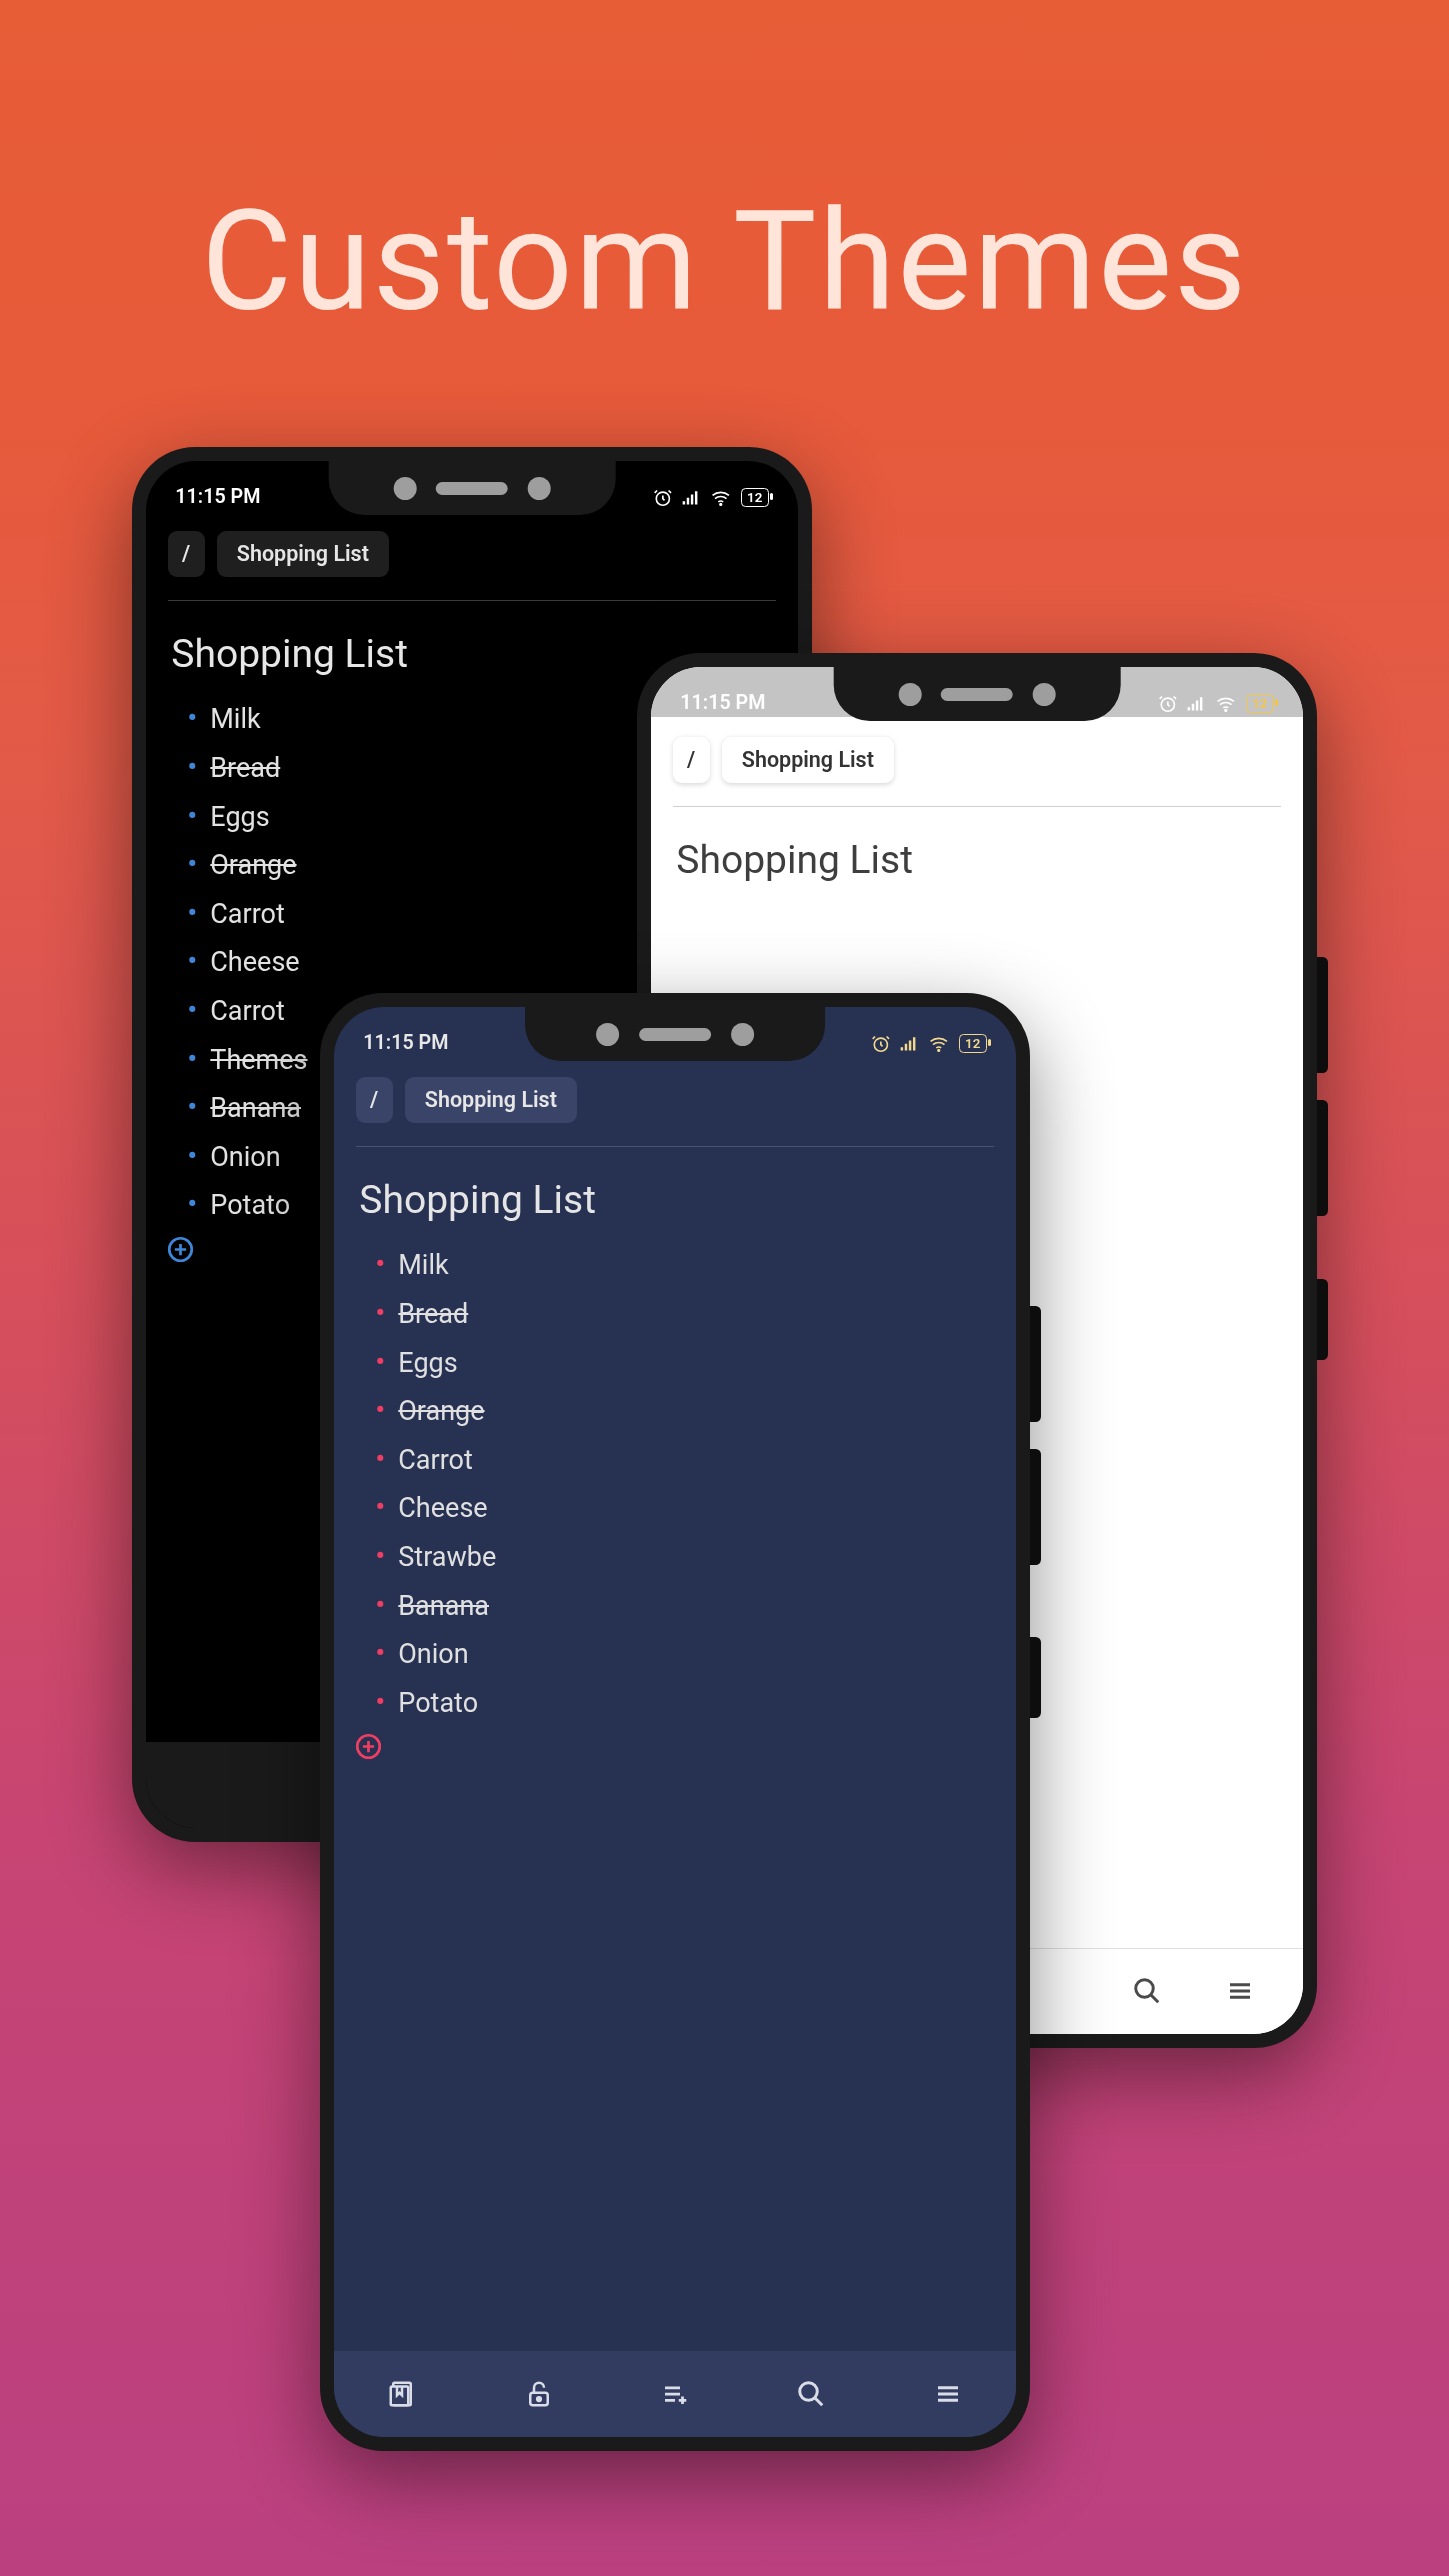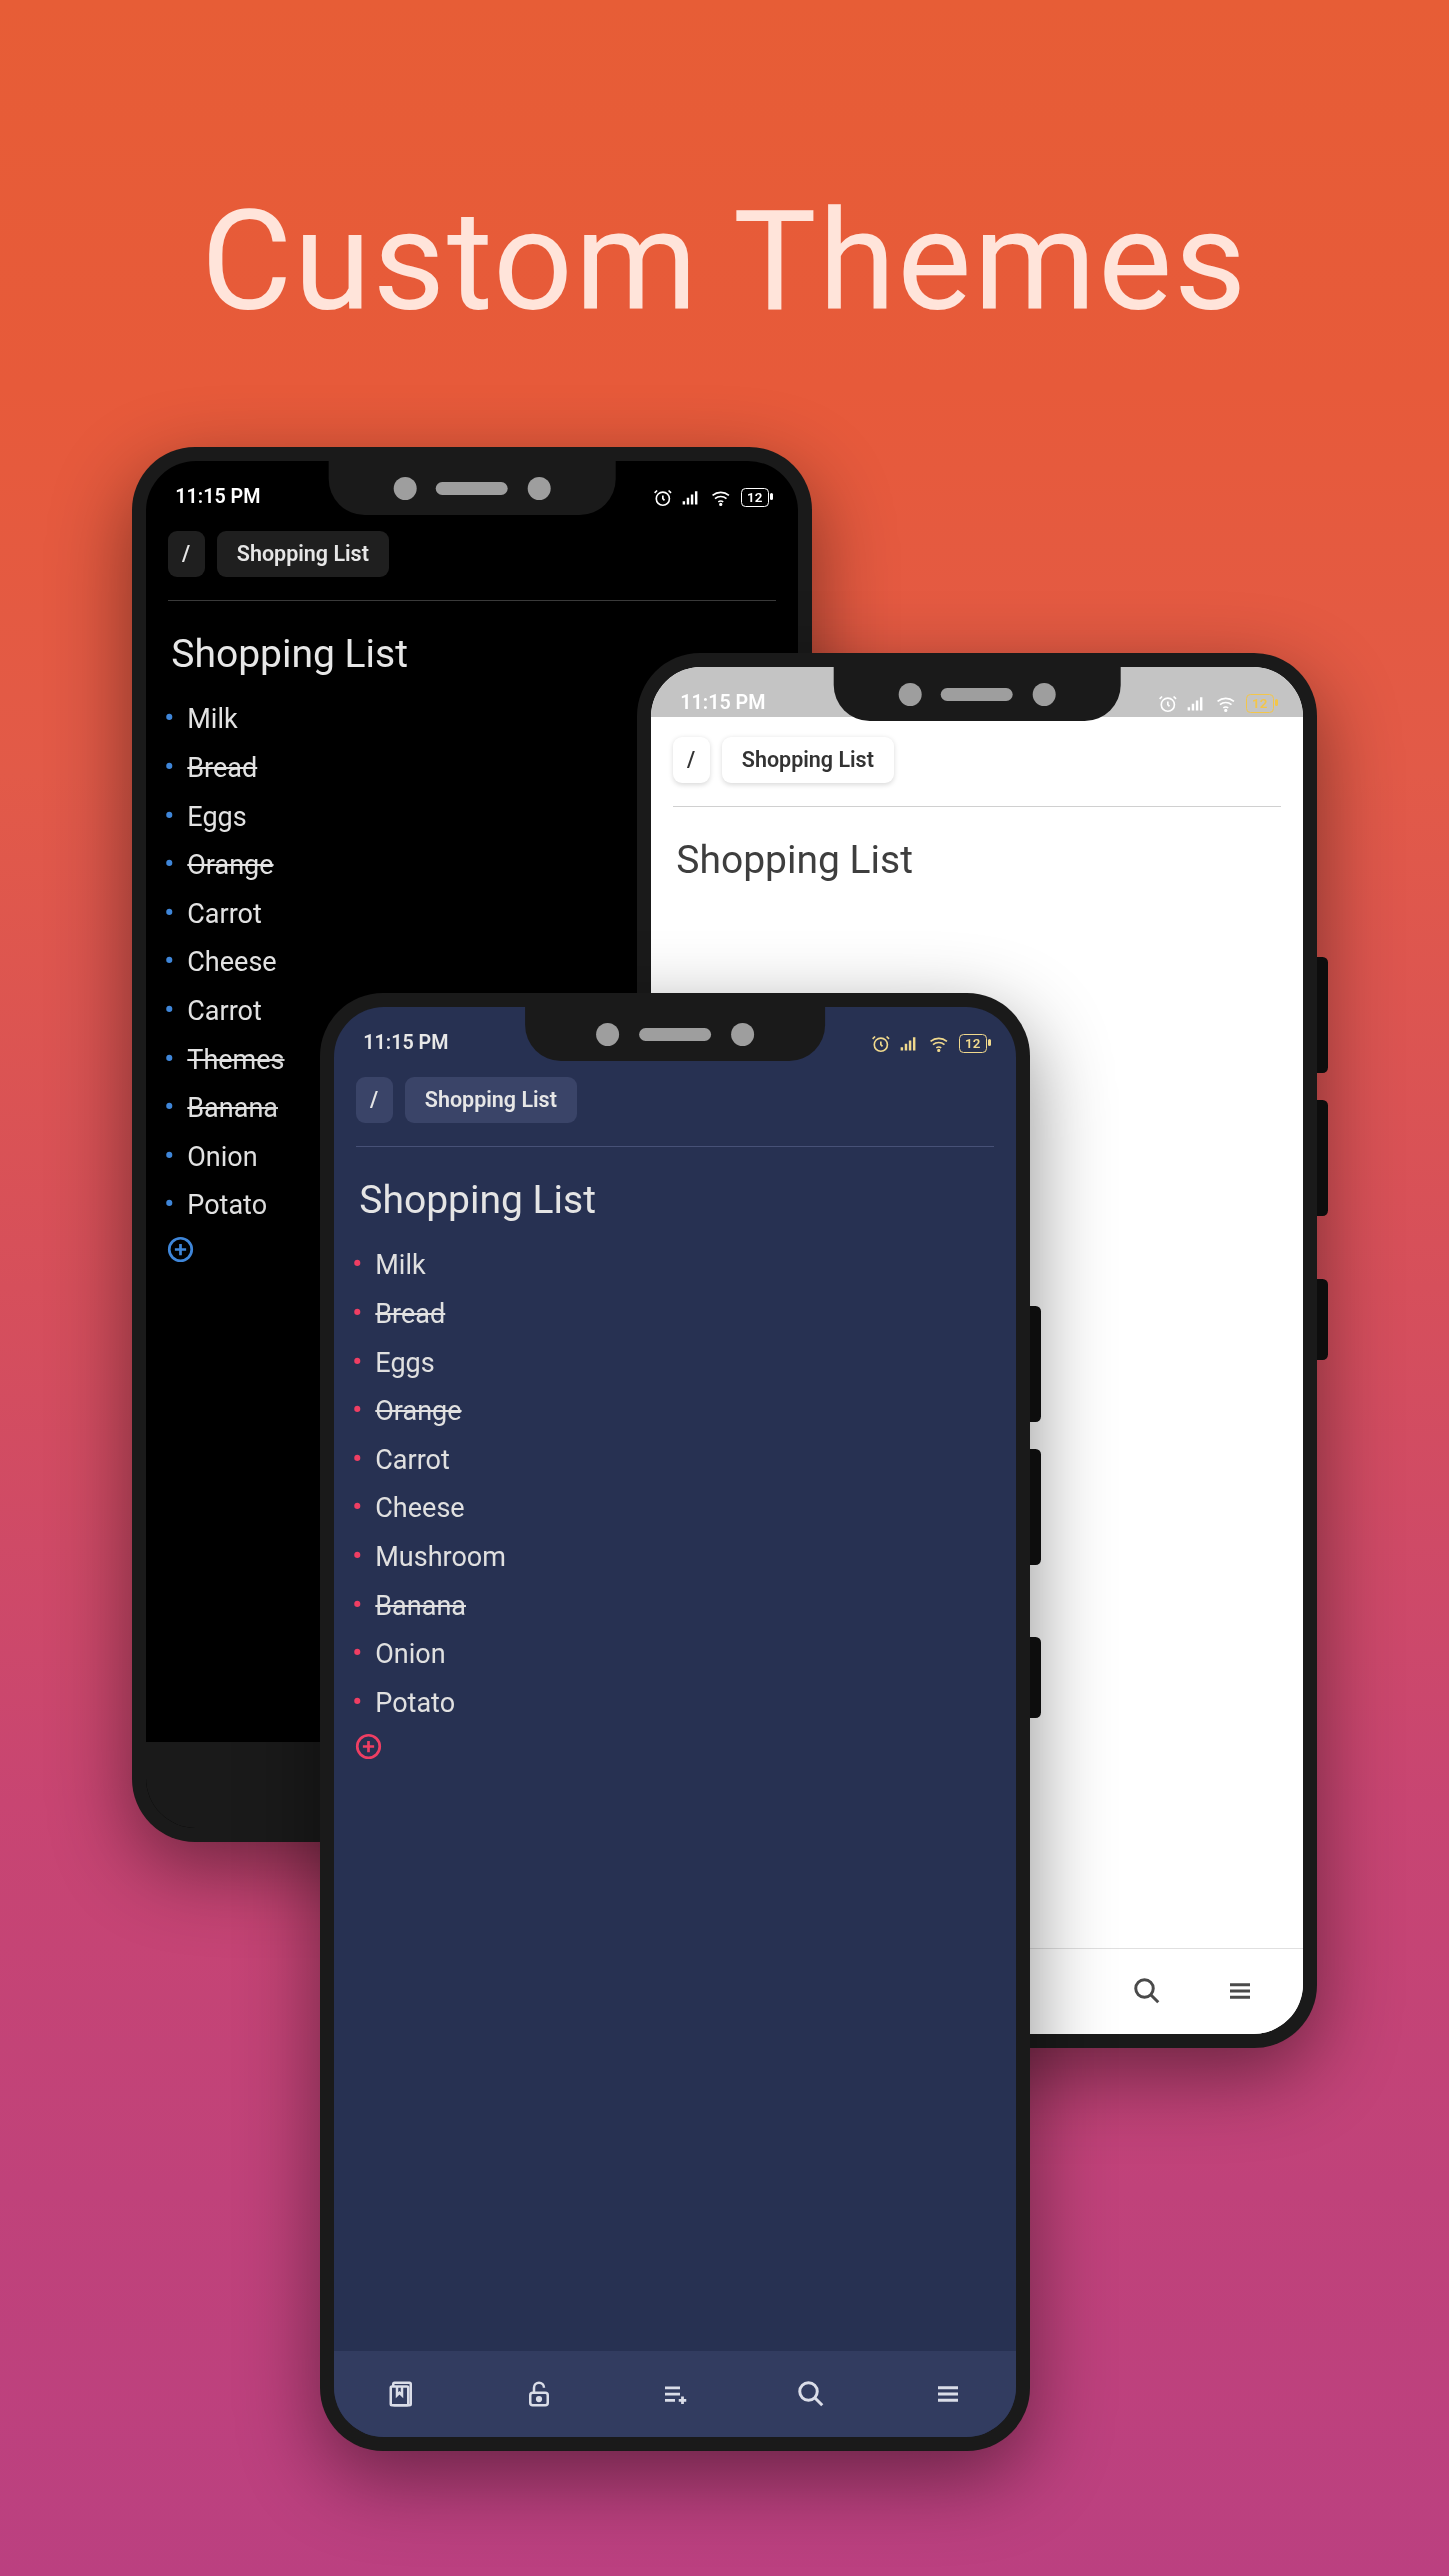--- a/index.html
+++ b/index.html
@@ -99,20 +99,21 @@
   }
 
   ul.list {
     list-style: none;
     padding: 9px 25px 0 41px;
   }
   ul.list li {
     position: relative;
     font-size: 27px;
     line-height: 1.8;
+    margin-left: 23px;
   }
   ul.list li::before {
     content: "•";
     position: absolute;
     left: -23px;
     top: 0;
     font-size: 30px;
     line-height: 1.55;
   }
   .strike { text-decoration: line-through; }
@@ -343,21 +344,21 @@
 
     <div class="page-title">Shopping List</div>
 
     <ul class="list">
         <li><span>Milk</span></li>
         <li class="strike"><span>Bread</span></li>
         <li><span>Eggs</span></li>
         <li class="strike"><span>Orange</span></li>
         <li><span>Carrot</span></li>
         <li><span>Cheese</span></li>
-        <li><span>Mushroom</span></li>
+        <li><span>Strawbe</span></li>
         <li class="strike"><span>Banana</span></li>
         <li><span>Onion</span></li>
         <li><span>Potato</span></li>
       </ul>
 
     <div class="add-btn">
       <svg width="27" height="27" viewBox="0 0 24 24" fill="none" stroke-width="2.4">
           <circle cx="12" cy="12" r="10"></circle>
           <path d="M12 7v10M7 12h10"></path>
         </svg>

